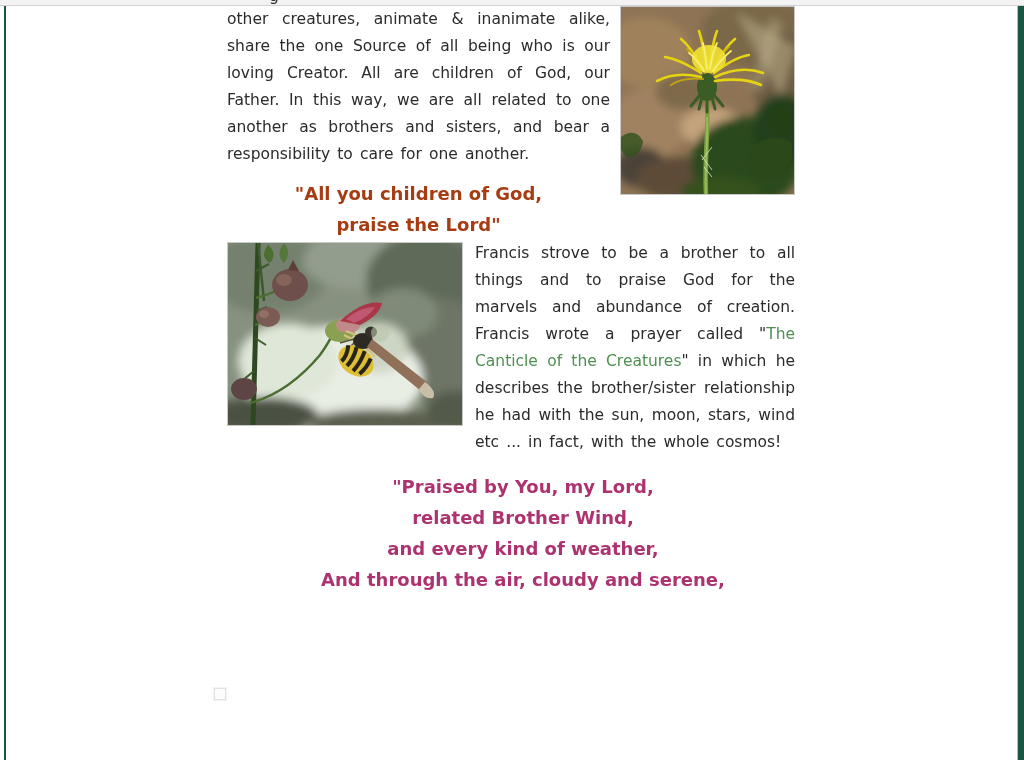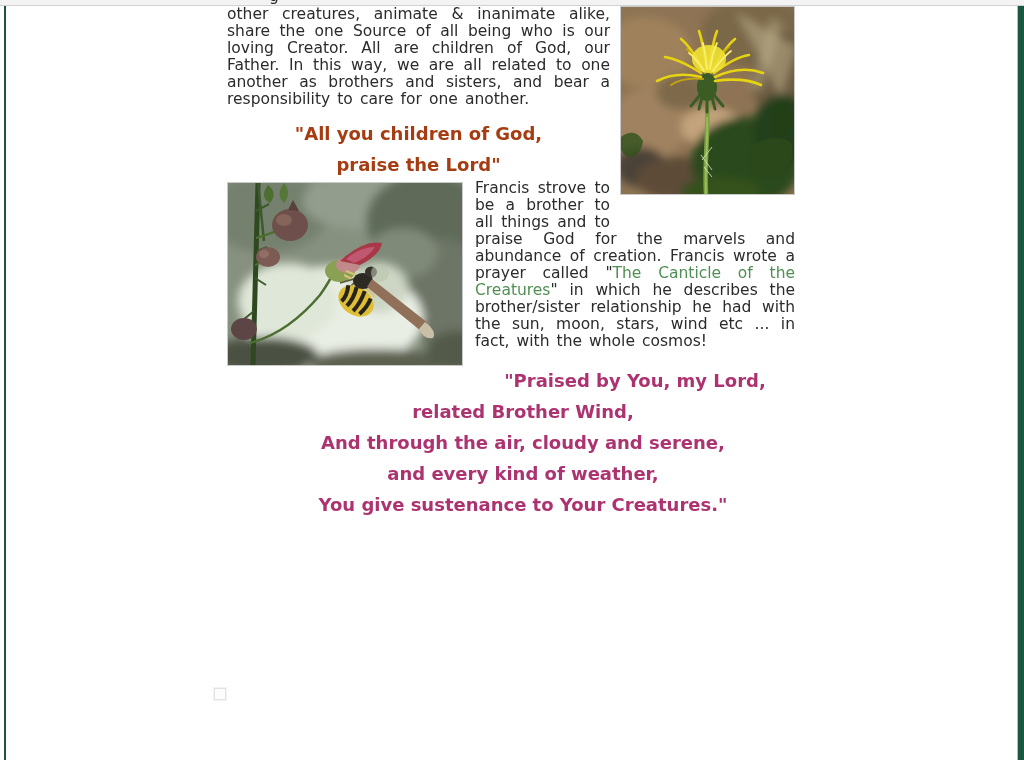--- a/index.html
+++ b/index.html
@@ -8,21 +8,21 @@
     font-family:"DejaVu Sans","Liberation Sans",sans-serif;
   }
   .top-strip{position:absolute;left:0;top:0;width:1024px;height:5px;
     background:#f3f3f3;border-bottom:1px solid #d2d2d2;}
   .left-border{position:absolute;left:4px;top:6px;width:2px;height:754px;background:#1a5741;}
   .right-border{position:absolute;left:1017px;top:6px;width:7px;height:754px;
     background:#1a5741;border-left:1px solid #bdbdbd;box-sizing:border-box;}
   .content{position:absolute;left:227px;top:0;width:568px;}
   .clip-fragment{height:6px;overflow:hidden;position:relative;}
   .clip-fragment span{position:absolute;left:42px;top:-13px;font-size:15.5px;color:#2b2b2b;}
-  .body-text{margin:0;font-size:15.5px;line-height:17px;color:#2b2b2b;
+  .body-text{margin:0;font-size:15.5px;line-height:27px;color:#2b2b2b;
     text-align:justify;word-spacing:0.14em;}
   .photo{display:block;border:1px solid #c9c9c9;overflow:hidden;background:#8e7454;}
   .photo.dandelion{float:right;width:173px;height:187px;margin:0 0 26px 10px;}
   .photo.wasp{float:left;width:234px;height:182px;margin:2px 12px 6px 0;}
   .photo svg{display:block;}
   .quote{font-weight:bold;font-size:18px;line-height:31px;text-align:center;}
   .quote.brown{color:#a63c12;margin:10px 183px 0 0;}
   .quote.pink{color:#ad3370;margin:15px 0 0 24px;}
   .canticle-link{color:#4f8f52;text-decoration:none;cursor:pointer;}
   .placeholder-square{position:absolute;left:214px;top:688px;width:10px;height:10px;
@@ -156,20 +156,19 @@
         <circle cx="152" cy="90" r="9" fill="#b9c4ae" opacity="0.6"></circle>
         <path d="M144,96 L200,140 L193,148 L139,104 Z" fill="#91705a"></path>
         <path d="M197,139 q12,9 8,16 q-9,2 -14,-9 z" fill="#c9bfa6"></path>
       </svg>
     </span><span>Francis strove to be a brother to all things and to praise God for the marvels and abundance of creation. Francis wrote a prayer called "</span><a class="canticle-link" href="#">The Canticle of the Creatures</a><span>" in which he describes the brother/sister relationship he had with the sun, moon, stars, wind etc ... in fact, with the whole cosmos!</span>
   </p>
 
   <div class="quote pink">
     <div>"Praised by You, my Lord,</div>
     <div>related Brother Wind,</div>
+    <div>and every kind of weather,</div>
     <div>And through the air, cloudy and serene,</div>
-    <div>and every kind of weather,</div>
-    <div>You give sustenance to Your Creatures."</div>
   </div>
 
 </main>
 
 <div class="placeholder-square"></div>
 
 </body></html>

